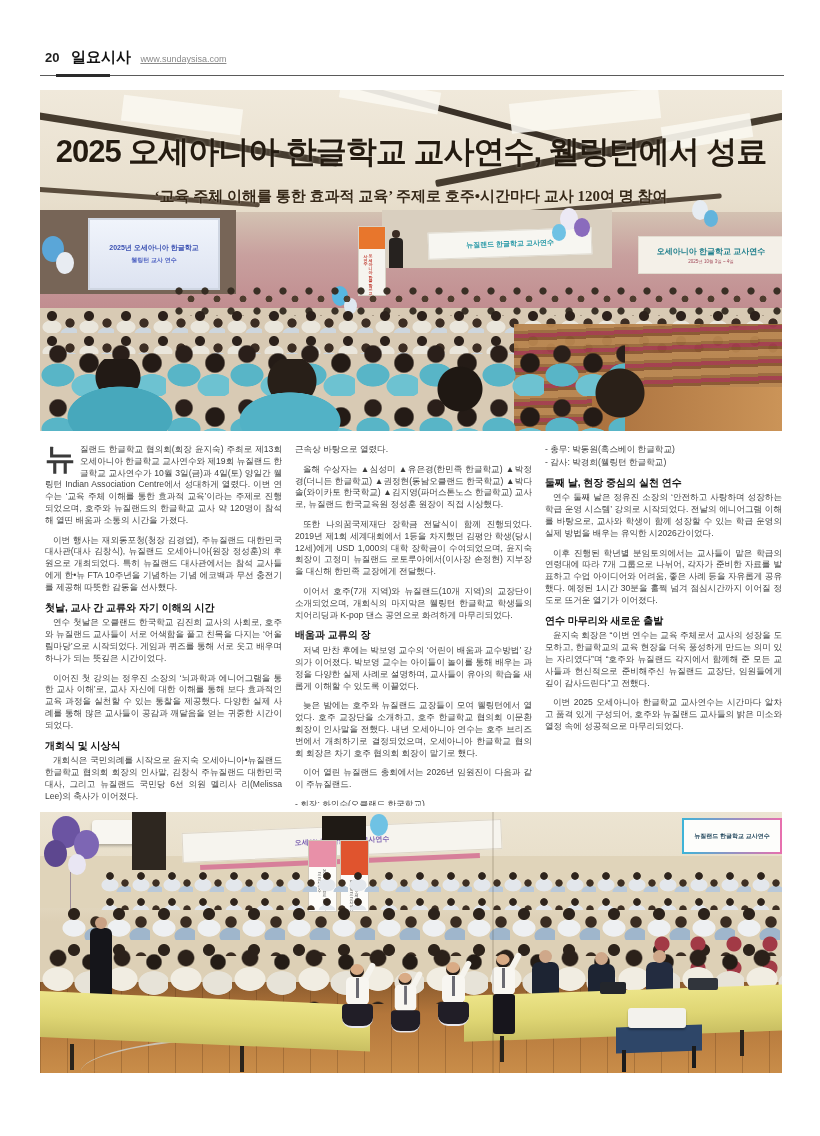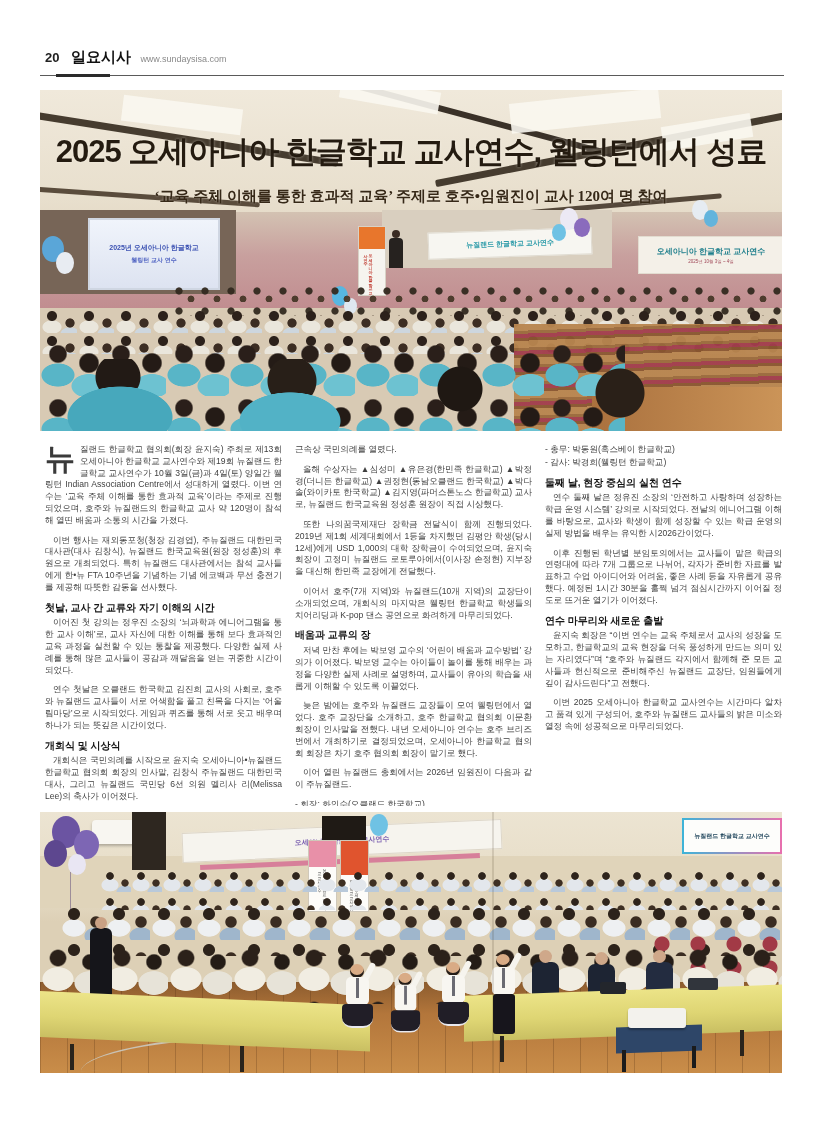--- a/index.html
+++ b/index.html
@@ -3,21 +3,21 @@
 <meta charset="utf-8">
 <style>
   html,body{margin:0;padding:0;background:#ffffff;}
   .page{position:relative;width:820px;height:1136px;background:#fff;overflow:hidden;
         font-family:"Liberation Sans","DejaVu Sans",sans-serif;}
 
   
   .hdr{position:absolute;left:45px;top:48px;white-space:nowrap;}
   .hdr .pgnum{font-size:13px;font-weight:bold;color:#222;letter-spacing:0;}
   .hdr .masthead{font-size:15px;font-weight:900;color:#111;margin-left:7px;}
-  .hdr .site{font-size:9px;color:#8a8a8a;margin-left:5px;}
+  .hdr .site{font-size:9px;color:#8a8a8a;margin-left:5px;text-decoration:underline;}
   .hdr-rule{position:absolute;left:40px;right:36px;top:75px;height:1px;background:#5a5a5a;}
   .hdr-rule-accent{position:absolute;left:56px;top:74px;width:54px;height:3px;background:#2a2a2a;}
 
   
   .photo-top{position:absolute;left:40px;top:90px;width:742px;height:341px;overflow:hidden;
              background:linear-gradient(180deg,#f0e9db 0%,#e8dfcd 32%,#e0d4bf 48%,#d8cab4 60%);}
   .beam{position:absolute;background:#463c2f;border-radius:2px;}
   .beam.b1{left:-30px;top:44px;width:330px;height:7px;transform:rotate(9deg);}
   .beam.b2{left:150px;top:6px;width:430px;height:6px;transform:rotate(15deg);background:#3a3128;}
   .beam.b3{right:-50px;top:52px;width:400px;height:7px;transform:rotate(-11deg);}
@@ -259,37 +259,37 @@
     <div class="balloon t-bl4a"></div>
     <div class="balloon t-bl4b"></div>
     <div class="t-crowd-back"></div>
     <div class="t-crowd-mid"></div>
     <div class="t-tables"></div>
     <div class="t-floor"></div>
     <div class="t-crowd-front"></div>
     <div class="t-fg"></div>
     <div class="headline-wrap">
       <h1>2025 오세아니아 한글학교 교사연수, 웰링턴에서 성료</h1>
-      <h2>‘교육 주체 이해를 통한 효과적 교육’ 주제로 호주•임원진이 교사 120여 명 참여</h2>
+      <h2>‘교육 주체 이해를 통한 효과적 교육’ 주제로 호주•시간마다 교사 120여 명 참여</h2>
     </div>
   </div>
 
   <div class="body-cols">
     <div class="col">
       <p class="nofirst"><span class="dropcap">뉴</span><span>질랜드 한글학교 협의회(회장 윤지숙) 주최로 제13회 오세아니아 한글학교 교사연수와 제19회 뉴질랜드 한글학교 교사연수가 10월 3일(금)과 4일(토) 양일간 웰링턴 Indian Association Centre에서 성대하게 열렸다. 이번 연수는 ‘교육 주체 이해를 통한 효과적 교육’이라는 주제로 진행되었으며, 호주와 뉴질랜드의 한글학교 교사 약 120명이 참석해 열띤 배움과 소통의 시간을 가졌다.</span></p>
-      <p>이번 행사는 재외동포청(청장 김경엽), 주뉴질랜드 대한민국 대사관(대사 김창식), 뉴질랜드 한국교육원(원장 정성훈)의 후원으로 개최되었다. 특히 뉴질랜드 대사관에서는 참석 교사들에게 한•뉴 FTA 10주년을 기념하는 기념 에코백과 무선 충전기를 제공해 따뜻한 감동을 선사했다.</p>
+      <p>이번 행사는 재외동포청(청장 김경엽), 주뉴질랜드 대한민국 대사관(대사 김창식), 뉴질랜드 오세아니아(원장 정성훈)의 후원으로 개최되었다. 특히 뉴질랜드 대사관에서는 참석 교사들에게 한•뉴 FTA 10주년을 기념하는 기념 에코백과 무선 충전기를 제공해 따뜻한 감동을 선사했다.</p>
       <h3>첫날, 교사 간 교류와 자기 이해의 시간</h3>
+      <p>연수 첫날은 오클랜드 한국학교 김진희 교사의 사회로, 호주와 뉴질랜드 교사들이 서로 어색함을 풀고 친목을 다지는 ‘어울림마당’으로 시작되었다. 게임과 퀴즈를 통해 서로 웃고 배우며 하나가 되는 뜻깊은 시간이었다.</p>
       <p>이어진 첫 강의는 정우진 소장의 ‘뇌과학과 에니어그램을 통한 교사 이해’로, 교사 자신에 대한 이해를 통해 보다 효과적인 교육 과정을 실천할 수 있는 통찰을 제공했다. 다양한 실제 사례를 통해 많은 교사들이 공감과 깨달음을 얻는 귀중한 시간이 되었다.</p>
-      <p>연수 첫날은 오클랜드 한국학교 김진희 교사의 사회로, 호주와 뉴질랜드 교사들이 서로 어색함을 풀고 친목을 다지는 ‘어울림마당’으로 시작되었다. 게임과 퀴즈를 통해 서로 웃고 배우며 하나가 되는 뜻깊은 시간이었다.</p>
       <h3>개회식 및 시상식</h3>
       <p>개회식은 국민의례를 시작으로 윤지숙 오세아니아•뉴질랜드 한글학교 협의회 회장의 인사말, 김창식 주뉴질랜드 대한민국 대사, 그리고 뉴질랜드 국민당 6선 의원 멜리사 리(Melissa Lee)의 축사가 이어졌다.</p>
 
     </div>
     <div class="col">
-      <p class="nofirst">근속상 국민의례를 열렸다.</p>
+      <p class="nofirst">근속상 바탕으로 열렸다.</p>
       <p>올해 수상자는 ▲심성미 ▲유은경(한민족 한글학교) ▲박정경(더니든 한글학교) ▲권정현(동남오클랜드 한국학교) ▲박다솔(와이카토 한국학교) ▲김지영(파머스톤노스 한글학교) 교사로, 뉴질랜드 한국교육원 정성훈 원장이 직접 시상했다.</p>
       <p>또한 나의꿈국제재단 장학금 전달식이 함께 진행되었다. 2019년 제1회 세계대회에서 1등을 차지했던 김평안 학생(당시 12세)에게 USD 1,000의 대학 장학금이 수여되었으며, 윤지숙 회장이 고정미 뉴질랜드 로토루아에서(이사장 손정현) 지부장을 대신해 한민족 교장에게 전달했다.</p>
       <p>이어서 호주(7개 지역)와 뉴질랜드(10개 지역)의 교장단이 소개되었으며, 개회식의 마지막은 웰링턴 한글학교 학생들의 치어리딩과 K-pop 댄스 공연으로 화려하게 마무리되었다.</p>
       <h3>배움과 교류의 장</h3>
       <p>저녁 만찬 후에는 박보영 교수의 ‘어린이 배움과 교수방법’ 강의가 이어졌다. 박보영 교수는 아이들이 놀이를 통해 배우는 과정을 다양한 실제 사례로 설명하며, 교사들이 유아의 학습을 새롭게 이해할 수 있도록 이끌었다.</p>
       <p>늦은 밤에는 호주와 뉴질랜드 교장들이 모여 웰링턴에서 열었다. 호주 교장단을 소개하고, 호주 한글학교 협의회 이문환 회장이 인사말을 전했다. 내년 오세아니아 연수는 호주 브리즈번에서 개최하기로 결정되었으며, 오세아니아 한글학교 협의회 회장은 차기 호주 협의회 회장이 맡기로 했다.</p>
       <p>이어 열린 뉴질랜드 총회에서는 2026년 임원진이 다음과 같이 주뉴질랜드.</p>
       <p class="li">- 회장: 화인수(오클랜드 한국학교)</p>
 
     </div>

